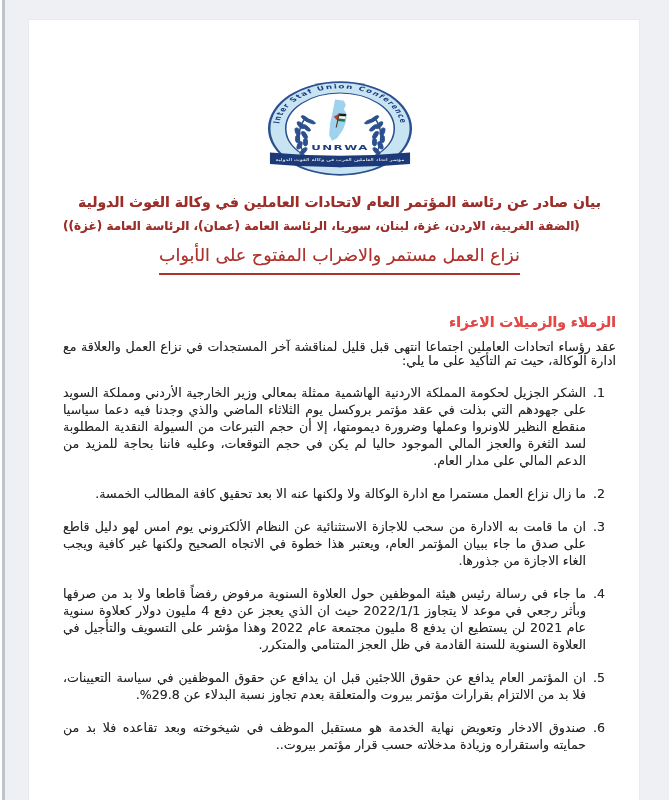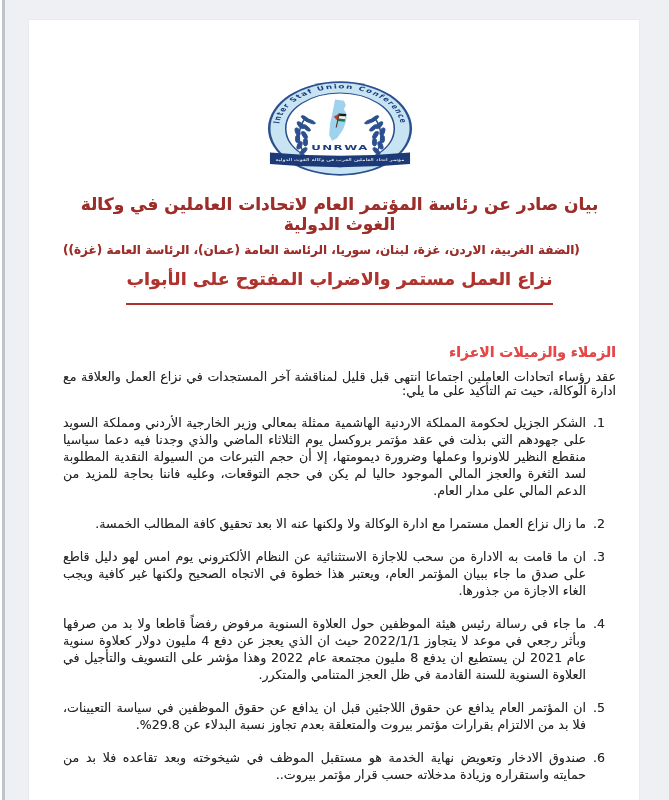--- a/index.html
+++ b/index.html
@@ -27,41 +27,41 @@
   }
 
   
   .logo-wrap { text-align: center; margin-top: 60px; height: 98px; }
   .logo-wrap svg { width: 148px; height: 97px; }
 
   
   .hdr-line1 {
     margin-top: 16px;
     text-align: center;
-    font-size: 17px;
+    font-size: 14px;
     font-weight: bold;
     color: #9c2d28;
     text-shadow: 0 0 0.6px rgba(140,40,35,.55);
   }
   .hdr-line2 {
     margin-top: 9px;
     text-align: left;
     font-size: 12px;
     font-weight: bold;
     color: #9c2d28;
     text-shadow: 0 0 0.6px rgba(140,40,35,.55);
   }
   .hdr-title-row { margin-top: 12px; text-align: center; }
   .hdr-title {
     display: inline-block;
     font-size: 17.5px;
-    font-weight: bold;
+    font-weight: normal;
     color: #b0322c;
     border-bottom: 2.5px solid #b0322c;
-    padding-bottom: 14px;
+    padding-bottom: 8px;
     text-shadow: 0 0 0.6px rgba(150,40,35,.5);
     letter-spacing: .3px;
   }
 
   
   .salutation {
     margin-top: 39px;
     font-size: 14px;
     font-weight: bold;
     color: #ef4444;

